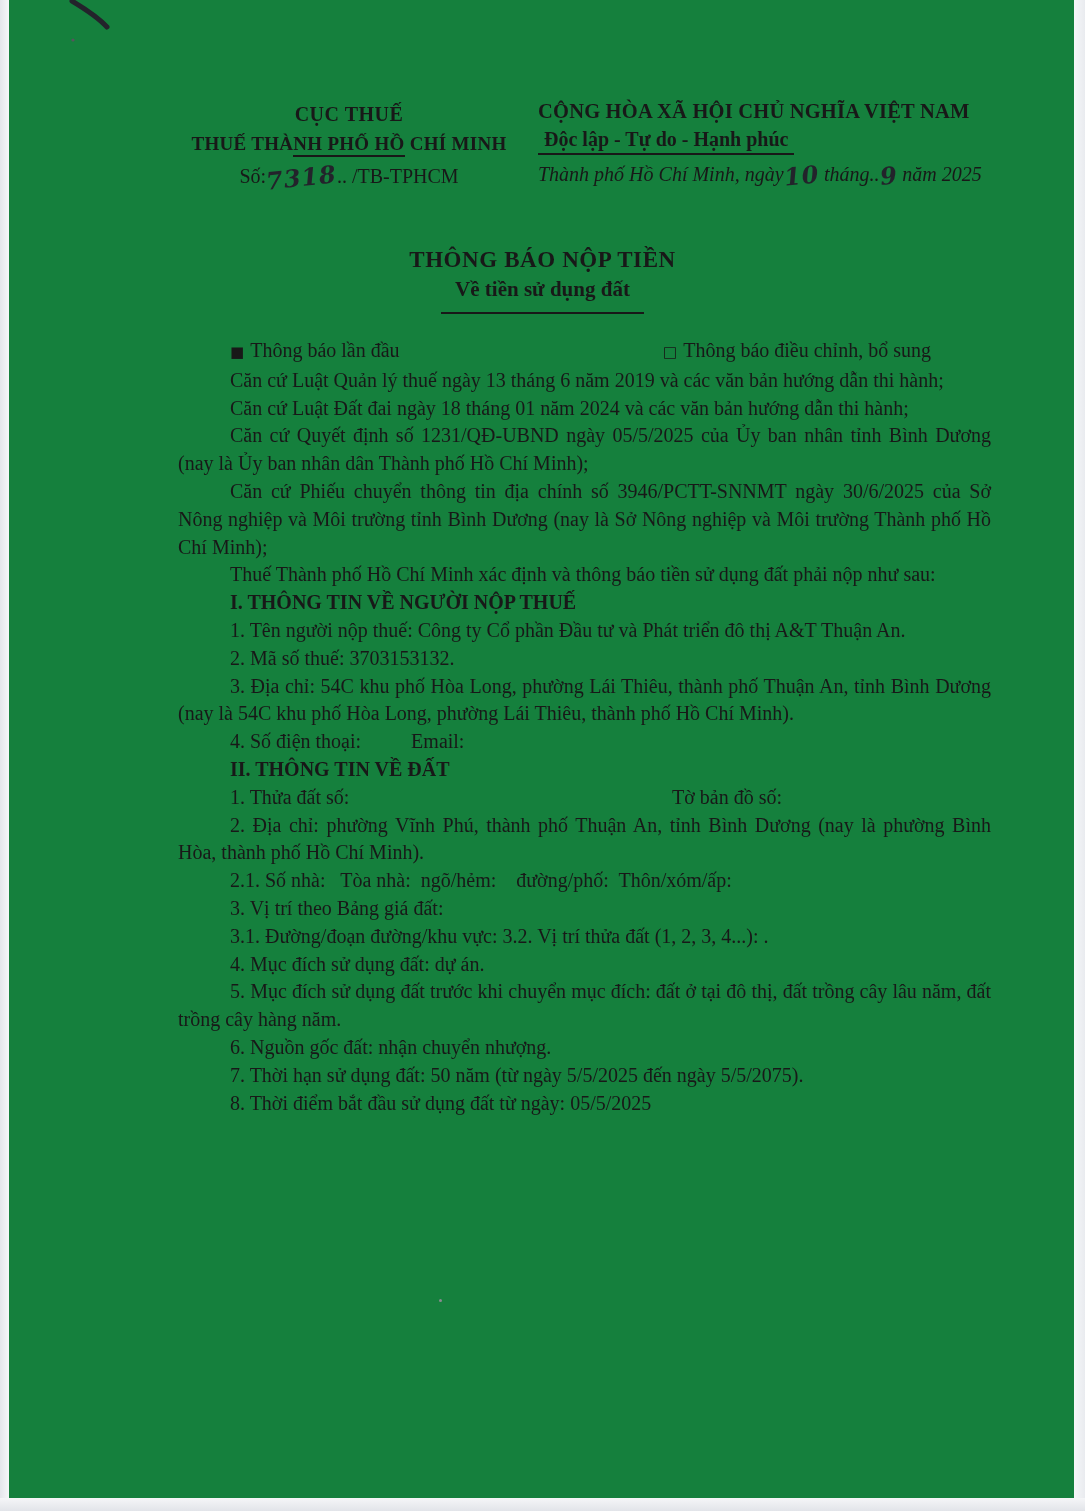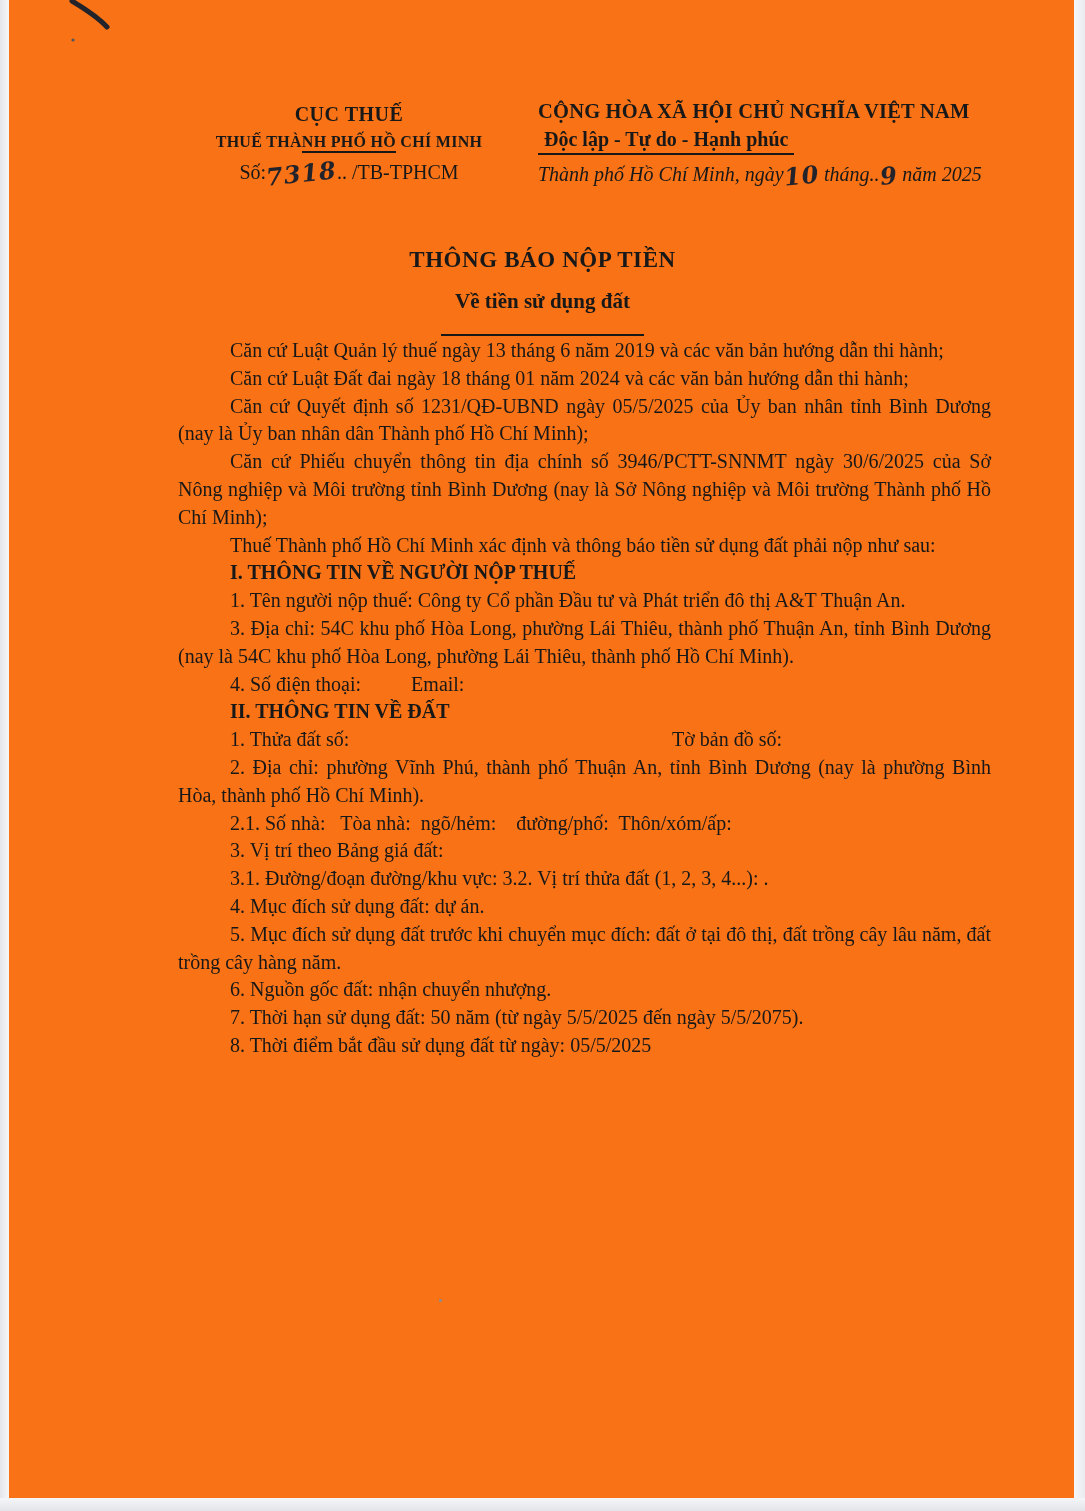--- a/index.html
+++ b/index.html
@@ -1,49 +1,49 @@
 <!DOCTYPE html>
 <html lang="vi"><head>
 <meta charset="utf-8">
 <style>
   html,body { margin:0; padding:0; background:#ffffff; }
   .page {
-    position:relative; width:1085px; height:1511px; background:#f97316;
+    position:relative; width:1085px; height:1511px; background:#15803d;
     font-family:"Liberation Serif", serif; color:#181818; overflow:hidden;
   }
   
   .edge-left   { position:absolute; left:0; top:0; bottom:0; width:9px;
                  background:linear-gradient(to right,#e4e6eb,#f6f7f9); }
   .edge-right  { position:absolute; right:0; top:0; bottom:0; width:11px;
                  background:linear-gradient(to left,#e9ebef,#f6f7f9); }
   .edge-bottom { position:absolute; left:0; right:0; bottom:0; height:13px;
                  background:linear-gradient(to top,#e2e4e9,#f5f6f8); }
 
   
   .hdr-left  { position:absolute; left:168px; top:103px; width:362px; text-align:center; }
   .hdr-right { position:absolute; left:538px; top:100px; width:462px; text-align:left; }
   .hl1 { font-weight:bold; font-size:20px; letter-spacing:.5px; }
-  .hl2 { font-weight:bold; font-size:16px; margin-top:7px; white-space:pre; letter-spacing:.3px; }
+  .hl2 { font-weight:bold; font-size:19px; margin-top:7px; white-space:pre; letter-spacing:.3px; }
   .hl2 .u { border-bottom:2px solid #181818; padding-bottom:1px; }
   .hl3 { font-size:20px; margin-top:10px; }
   .hr1 { font-weight:bold; font-size:20.5px; letter-spacing:.2px; }
   .hr2 { display:inline-block; font-weight:bold; font-size:20px; margin-top:5px;
          border-bottom:2px solid #181818; padding:0 6px 2px; }
   .hr3 { font-style:italic; font-size:20px; margin-top:8px; white-space:pre; }
 
   
   .hand { display:inline-block; font-family:"DejaVu Serif", serif; font-style:italic;
           font-weight:bold; font-size:24px; line-height:1; transform:rotate(-6deg);
           vertical-align:-3px; color:#23232b; letter-spacing:1px; }
 
   
   .title { position:absolute; top:247px; left:0; width:100%; text-align:center; }
   .t1 { font-size:23px; font-weight:bold; letter-spacing:.6px; }
-  .t2 { display:inline-block; font-size:21px; font-weight:bold; margin-top:16px;
-        border-bottom:2px solid #181818; padding:0 14px 20px; }
+  .t2 { display:inline-block; font-size:21px; font-weight:bold; margin-top:4px;
+        border-bottom:2px solid #181818; padding:0 14px 10px; }
 
   
   .content { position:absolute; left:178px; top:337px; width:813px;
              font-size:20px; line-height:27.8px; text-align:justify; }
   .content p { margin:0; text-indent:52px; white-space:pre-wrap; }
   .sec-heading { font-weight:bold; }
   .split { position:relative; }
   .split .col2 { position:absolute; left:442px; top:0; }
   .checkrow { position:relative; }
   .checkrow .cb2 { position:absolute; left:433px; top:0; }
@@ -94,29 +94,31 @@
     <div class="hr3"><span>Thành phố Hồ Chí Minh, ngày</span><span class="hand">10</span> <span>tháng..</span><span class="hand">9</span><span> năm 2025</span></div>
   </div>
 
   <div class="title">
     <div class="t1">THÔNG BÁO NỘP TIỀN</div>
     <div><span class="t2">Về tiền sử dụng đất</span></div>
   </div>
 
   <div class="content">
 
+    <p class="checkrow"><span class="mark">■</span><span>Thông báo lần đầu</span><span class="cb2"><span class="mark">□</span><span>Thông báo điều chỉnh, bổ sung</span></span></p>
 
     <p>Căn cứ Luật Quản lý thuế ngày 13 tháng 6 năm 2019 và các văn bản hướng dẫn thi hành;</p>
     <p>Căn cứ Luật Đất đai ngày 18 tháng 01 năm 2024 và các văn bản hướng dẫn thi hành;</p>
     <p>Căn cứ Quyết định số 1231/QĐ-UBND ngày 05/5/2025 của Ủy ban nhân tỉnh Bình Dương (nay là Ủy ban nhân dân Thành phố Hồ Chí Minh);</p>
     <p>Căn cứ Phiếu chuyển thông tin địa chính số 3946/PCTT-SNNMT ngày 30/6/2025 của Sở Nông nghiệp và Môi trường tỉnh Bình Dương (nay là Sở Nông nghiệp và Môi trường Thành phố Hồ Chí Minh);</p>
     <p>Thuế Thành phố Hồ Chí Minh xác định và thông báo tiền sử dụng đất phải nộp như sau:</p>
 
     <p class="sec-heading">I. THÔNG TIN VỀ NGƯỜI NỘP THUẾ</p>
     <p>1. Tên người nộp thuế: Công ty Cổ phần Đầu tư và Phát triển đô thị A&amp;T Thuận An.</p>
+    <p>2. Mã số thuế: 3703153132.</p>
     <p>3. Địa chỉ: 54C khu phố Hòa Long, phường Lái Thiêu, thành phố Thuận An, tỉnh Bình Dương (nay là 54C khu phố Hòa Long, phường Lái Thiêu, thành phố Hồ Chí Minh).</p>
     <p>4. Số điện thoại:          Email:</p>
 
     <p class="sec-heading">II. THÔNG TIN VỀ ĐẤT</p>
     <p class="split"><span>1. Thửa đất số:</span><span class="col2">Tờ bản đồ số:</span></p>
     <p>2. Địa chỉ: phường Vĩnh Phú, thành phố Thuận An, tỉnh Bình Dương (nay là phường Bình Hòa, thành phố Hồ Chí Minh).</p>
     <p>2.1. Số nhà:   Tòa nhà:  ngõ/hẻm:    đường/phố:  Thôn/xóm/ấp:</p>
     <p>3. Vị trí theo Bảng giá đất:</p>
     <p>3.1. Đường/đoạn đường/khu vực: 3.2. Vị trí thửa đất (1, 2, 3, 4...): .</p>
     <p>4. Mục đích sử dụng đất: dự án.</p>

